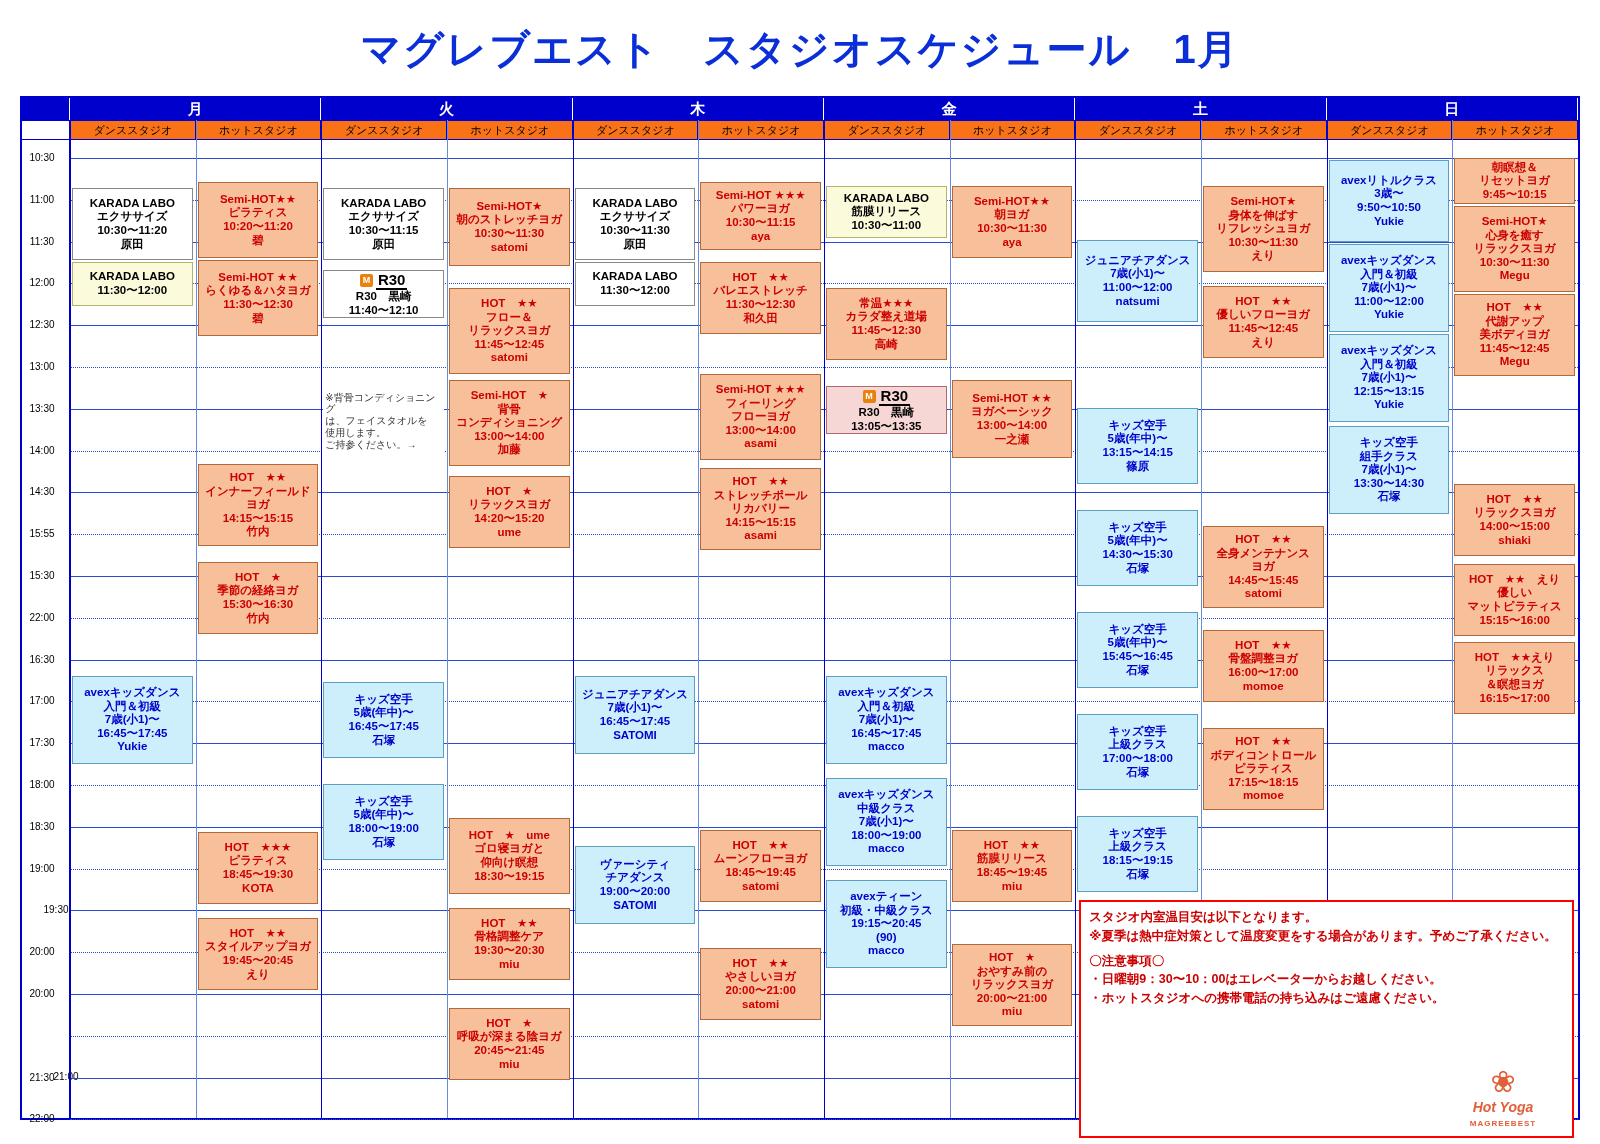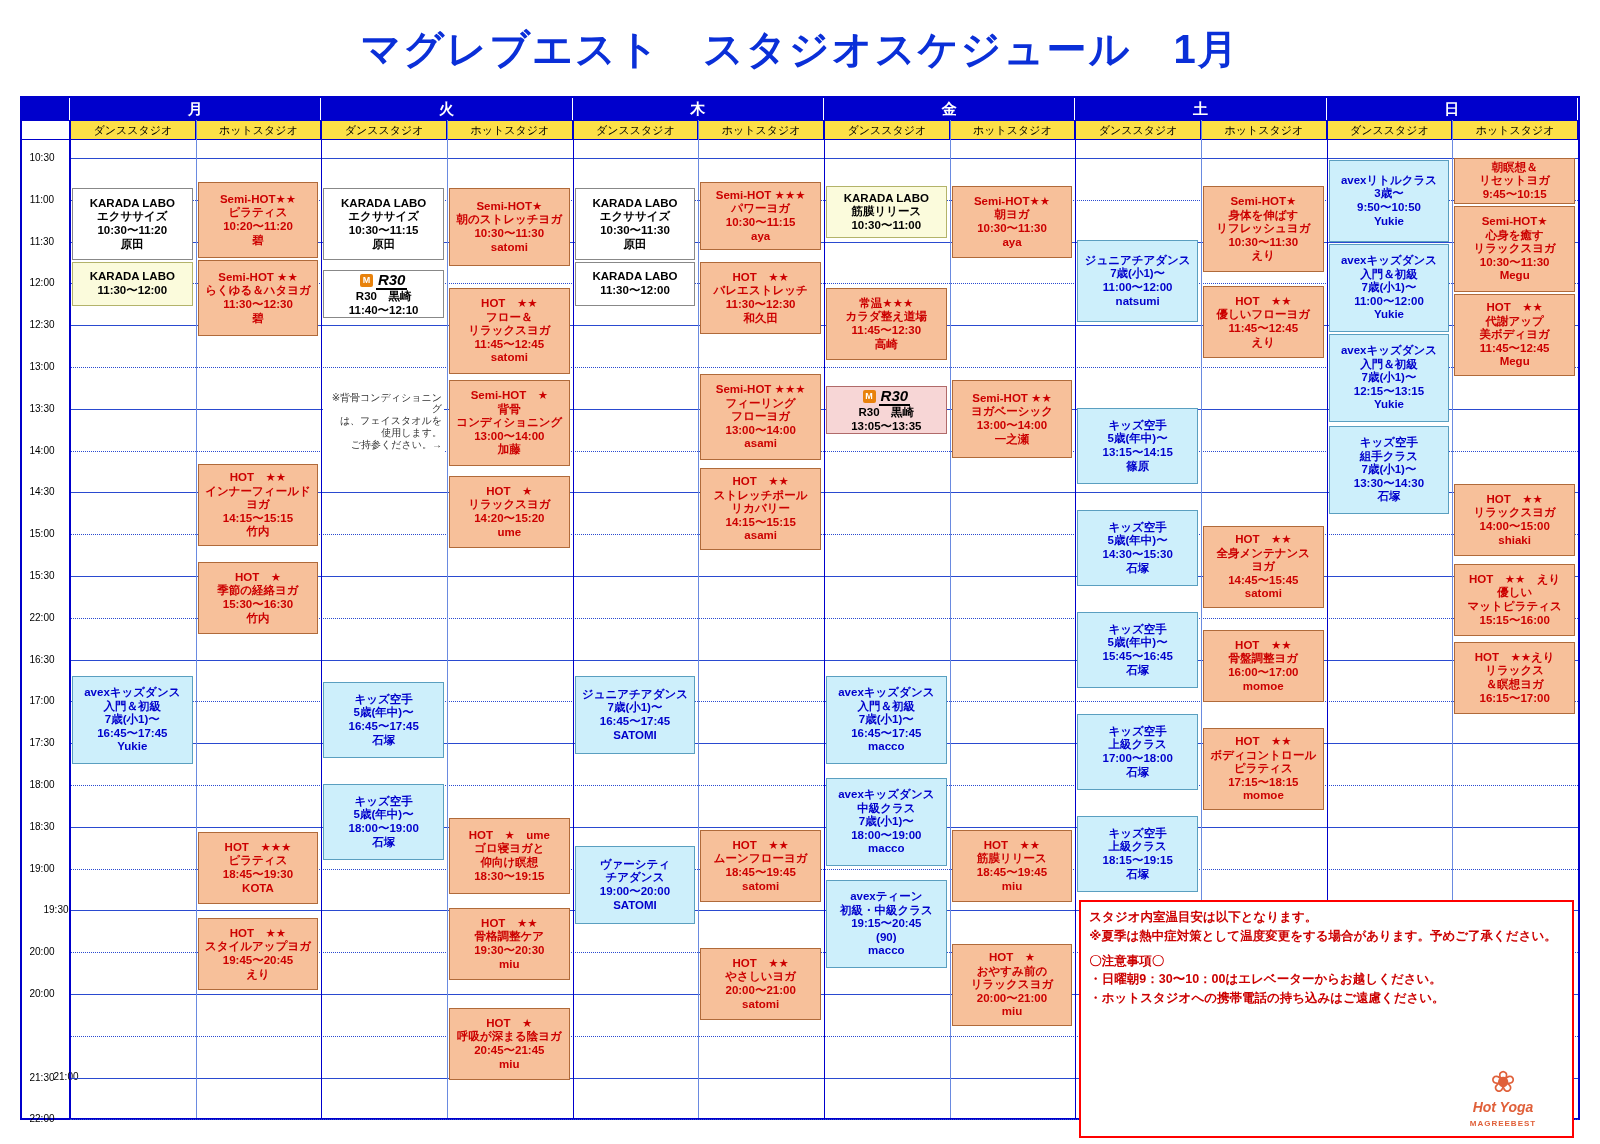--- a/index.html
+++ b/index.html
@@ -20,21 +20,21 @@
     border:2px solid #0000cc;box-sizing:border-box;
   }
   .cell{position:absolute;box-sizing:border-box;overflow:hidden;}
   
   .dayhdr{
     background:#0000cc;color:#ffffff;font-weight:bold;font-size:15px;
     display:flex;align-items:center;justify-content:center;
     border-right:1px solid #ffffff;height:22px;
   }
   .studiohdr{
-    background:#fde047;color:#000;font-size:11px;
+    background:#f97316;color:#000;font-size:11px;
     display:flex;align-items:center;justify-content:center;
     border:1px solid #0000cc;height:20px;
   }
   .timecol{
     position:absolute;left:0;top:22px;width:48px;height:1000px;
     border-right:1px solid #0000cc;box-sizing:border-box;
   }
   .tlabel{
     position:absolute;left:0;width:40px;text-align:center;font-size:10px;color:#000;
   }
@@ -50,21 +50,21 @@
     padding:1px 1px;overflow:hidden;font-weight:bold;
   }
   .ev.hot{background:#f7c09a;color:#cc0000;border-color:#b06a3a;}
   .ev.dance{background:#cdeffb;color:#0000cc;border-color:#5a9fc0;}
   .ev.karada{background:#fbfbdc;color:#000;border-color:#b3b36a;}
   .ev.plain{background:#ffffff;color:#000;border-color:#888;}
   .ev.note{background:#ffffff;color:#333;border-color:#ffffff;font-weight:normal;font-size:10px;text-align:left;align-items:flex-start;justify-content:center;}
   .ev.r30{background:#ffffff;color:#000;border-color:#888;}
   .ev.r30pink{background:#f7d6d6;color:#000;border-color:#b06a6a;}
   .ev .ttl{white-space:pre-line;}
-  .r30logo{font-style:italic;font-weight:bold;font-size:15px;color:#000;letter-spacing:0px;border-bottom:2px solid #000;padding:0 2px;}
+  .r30logo{font-weight:bold;font-size:15px;color:#000;letter-spacing:0px;border-bottom:2px solid #000;padding:0 2px;}
   .r30row{display:flex;align-items:center;gap:3px;}
   .r30badge{width:13px;height:13px;background:#e8820c;color:#fff;font-size:9px;display:flex;align-items:center;justify-content:center;border-radius:2px;font-style:normal;}
 
   #notes{
     position:absolute;box-sizing:border-box;border:2px solid #ff0000;background:#ffffff;
     font-size:12.5px;color:#cc0000;padding:6px 8px;line-height:1.5;font-weight:bold;
   }
   #notes .blk{margin-bottom:6px;}
   #logo{position:absolute;right:14px;bottom:6px;width:110px;text-align:center;}
   .lotus{font-size:30px;color:#e0603a;line-height:1;}
@@ -114,21 +114,21 @@
       <div class="tlabel" style="top: 221.2px;">12:30</div>
       <div class="tline solid" style="top: 227.2px;"></div>
       <div class="tlabel" style="top: 263px;">13:00</div>
       <div class="tline" style="top: 269px;"></div>
       <div class="tlabel" style="top: 304.8px;">13:30</div>
       <div class="tline solid" style="top: 310.8px;"></div>
       <div class="tlabel" style="top: 346.6px;">14:00</div>
       <div class="tline" style="top: 352.6px;"></div>
       <div class="tlabel" style="top: 388.4px;">14:30</div>
       <div class="tline solid" style="top: 394.4px;"></div>
-      <div class="tlabel" style="top: 430.2px;">15:00</div>
+      <div class="tlabel" style="top: 430.2px;">15:55</div>
       <div class="tline" style="top: 436.2px;"></div>
       <div class="tlabel" style="top: 472px;">15:30</div>
       <div class="tline solid" style="top: 478px;"></div>
       <div class="tlabel" style="top: 513.8px;">22:00</div>
       <div class="tline" style="top: 519.8px;"></div>
       <div class="tlabel" style="top: 555.6px;">16:30</div>
       <div class="tline solid" style="top: 561.6px;"></div>
       <div class="tlabel" style="top: 597.4px;">17:00</div>
       <div class="tline" style="top: 603.4px;"></div>
       <div class="tlabel" style="top: 639.2px;">17:30</div>
@@ -228,21 +228,21 @@
 原田</div>
       </div>
       <div class="ev r30" style="left: 301.333px; width: 120.667px; top: 172px; height: 48px;">
         <div class="r30row">
           <span class="r30badge">M</span>
           <span class="r30logo">R30</span>
         </div>
         <div class="ttl">R30　黒崎
 11:40〜12:10</div>
       </div>
-      <div class="ev note" style="left: 301.333px; width: 120.667px; top: 288px; height: 70px; text-align: right;">
+      <div class="ev note" style="left: 301.333px; width: 120.667px; top: 288px; height: 70px;">
         <div class="ttl">※背骨コンディショニング
 は、フェイスタオルを
 使用します。
 ご持参ください。→</div>
       </div>
       <div class="ev dance" style="left: 301.333px; width: 120.667px; top: 584px; height: 76px;">
         <div class="ttl">キッズ空手
 5歳(年中)〜
 16:45〜17:45
 石塚</div>

